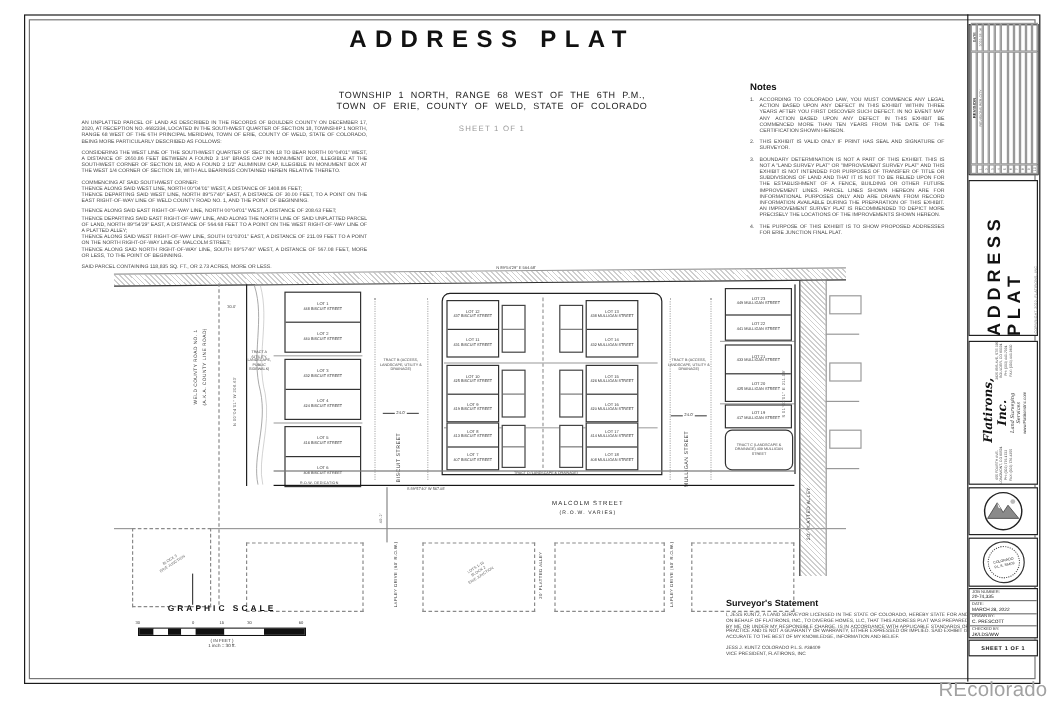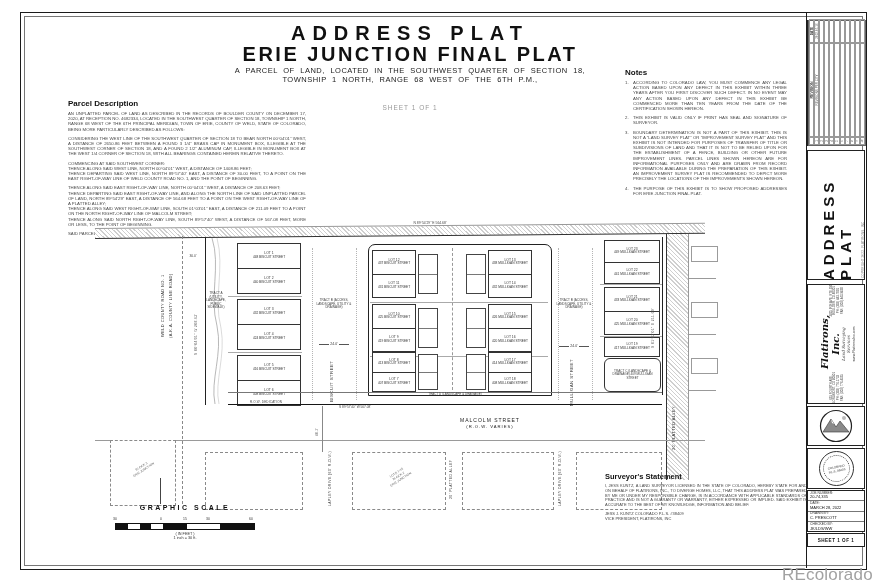--- a/index.html
+++ b/index.html
@@ -49,21 +49,21 @@
   .scale{left:103px;top:504px;width:164px;text-align:center;}
   .scale-head{font-size:7px;font-weight:bold;letter-spacing:2.5px;color:#111;}
   .bar-wrap{position:relative;width:140px;margin:7px auto 0;}
   .ticks{position:relative;height:4px;}
   .ticks span{position:absolute;font-size:3.4px;color:#333;top:-1px;}
   .bar{display:flex;height:4.5px;border:1px solid #111;margin-top:1px;}
   .bar i{display:block;height:100%;}
   .feet{font-size:3.8px;color:#333;margin-top:2px;}
   .inch{font-size:3.8px;color:#333;}
   
-  .surv{left:605px;top:472px;width:202px;}
+  .surv{left:605px;top:498px;width:202px;}
   .surv .blockhead{font-size:7.5px;}
   .sig{font-size:4px;color:#444;margin-top:4px;line-height:4.8px;white-space:pre-line;}
   
   .tbbox{position:absolute;left:807px;width:58px;border:1.1px solid #222;background:#fff;box-sizing:border-box;}
   .rot{position:absolute;transform:rotate(-90deg);}
   .revtable{display:grid;grid-template-columns:8px 94px 24px;width:126px;height:58px;border:0.4px solid #666;box-sizing:border-box;}
   .revtable div{border:0.3px solid #999;overflow:hidden;display:flex;align-items:center;justify-content:center;}
   .rev-head{font-size:3.6px;font-weight:bold;color:#333;}
   .rev-cell{font-size:3px;color:#555;}
   .ap-title{width:130px;height:58px;display:flex;align-items:center;justify-content:center;font-size:15px;font-weight:bold;letter-spacing:4px;color:#111;position:relative;}
@@ -95,27 +95,25 @@
 </head>
 <body>
 
 <div id="sheet">
 
   <div class="abs border-outer"></div>
   <div class="abs border-inner"></div>
   <div class="abs tb-divider"></div>
 
   <div class="abs hdr t1">ADDRESS PLAT</div>
-  <div class="abs hdr t2">ERIE JUNCTION FINAL PLAT</div>
-  <div class="abs hdr sub s1">A PARCEL OF LAND, LOCATED IN THE SOUTHWEST QUARTER OF SECTION 18,</div>
   <div class="abs hdr sub s2">TOWNSHIP 1 NORTH, RANGE 68 WEST OF THE 6TH P.M.,</div>
+  <div class="abs hdr sub s3">TOWN OF ERIE, COUNTY OF WELD, STATE OF COLORADO</div>
   <div class="abs hdr sh">SHEET 1 OF 1</div>
 
   <div class="abs pd">
-    <div class="blockhead">Parcel Description</div>
     <div class="micro">AN UNPLATTED PARCEL OF LAND AS DESCRIBED IN THE RECORDS OF BOULDER COUNTY ON DECEMBER 17, 2020, AT RECEPTION NO. 4682334, LOCATED IN THE SOUTHWEST QUARTER OF SECTION 18, TOWNSHIP 1 NORTH, RANGE 68 WEST OF THE 6TH PRINCIPAL MERIDIAN, TOWN OF ERIE, COUNTY OF WELD, STATE OF COLORADO, BEING MORE PARTICULARLY DESCRIBED AS FOLLOWS:</div>
     <div class="micro">CONSIDERING THE WEST LINE OF THE SOUTHWEST QUARTER OF SECTION 18 TO BEAR NORTH 00°04'01" WEST, A DISTANCE OF 2650.86 FEET BETWEEN A FOUND 3 1/4" BRASS CAP IN MONUMENT BOX, ILLEGIBLE AT THE SOUTHWEST CORNER OF SECTION 18, AND A FOUND 2 1/2" ALUMINUM CAP, ILLEGIBLE IN MONUMENT BOX AT THE WEST 1/4 CORNER OF SECTION 18, WITH ALL BEARINGS CONTAINED HEREIN RELATIVE THERETO.</div>
     <div class="micro">COMMENCING AT SAID SOUTHWEST CORNER:
 THENCE ALONG SAID WEST LINE, NORTH 00°04'01" WEST, A DISTANCE OF 1408.86 FEET;
 THENCE DEPARTING SAID WEST LINE, NORTH 89°57'40" EAST, A DISTANCE OF 30.00 FEET, TO A POINT ON THE EAST RIGHT-OF-WAY LINE OF WELD COUNTY ROAD NO. 1, AND THE POINT OF BEGINNING.</div>
     <div class="micro">THENCE ALONG SAID EAST RIGHT-OF-WAY LINE, NORTH 00°04'01" WEST, A DISTANCE OF 208.63 FEET;
 THENCE DEPARTING SAID EAST RIGHT-OF-WAY LINE, AND ALONG THE NORTH LINE OF SAID UNPLATTED PARCEL OF LAND, NORTH 89°54'29" EAST, A DISTANCE OF 564.68 FEET TO A POINT ON THE WEST RIGHT-OF-WAY LINE OF A PLATTED ALLEY;
 THENCE ALONG SAID WEST RIGHT-OF-WAY LINE, SOUTH 01°03'01" EAST, A DISTANCE OF 211.09 FEET TO A POINT ON THE NORTH RIGHT-OF-WAY LINE OF MALCOLM STREET;
 THENCE ALONG SAID NORTH RIGHT-OF-WAY LINE, SOUTH 89°57'40" WEST, A DISTANCE OF 567.08 FEET, MORE OR LESS, TO THE POINT OF BEGINNING.</div>
     <div class="micro">SAID PARCEL CONTAINING 118,835 SQ. FT., OR 2.73 ACRES, MORE OR LESS.</div>

